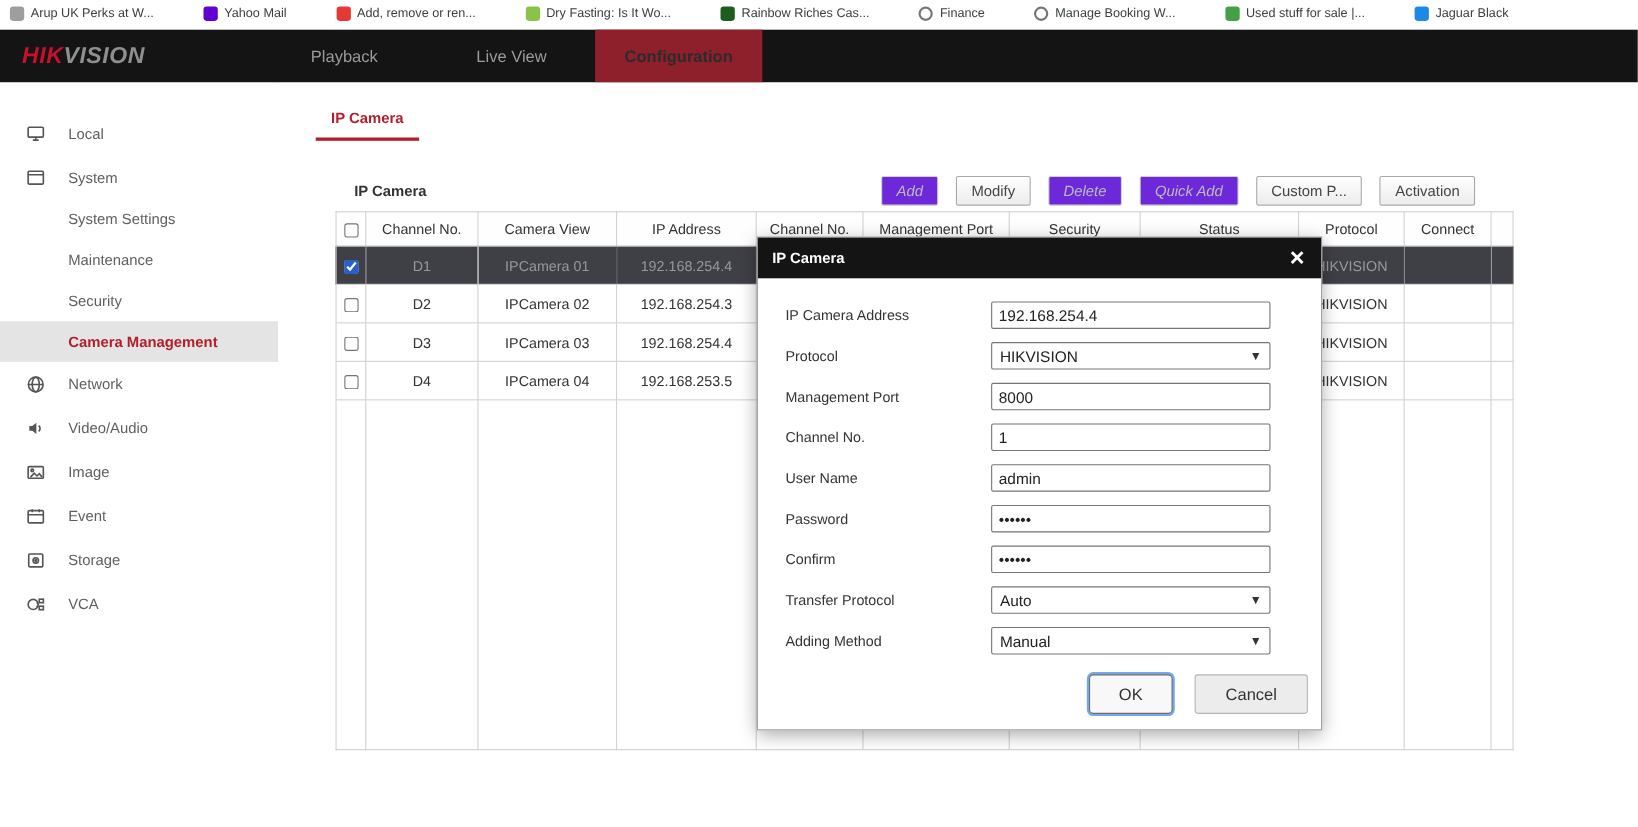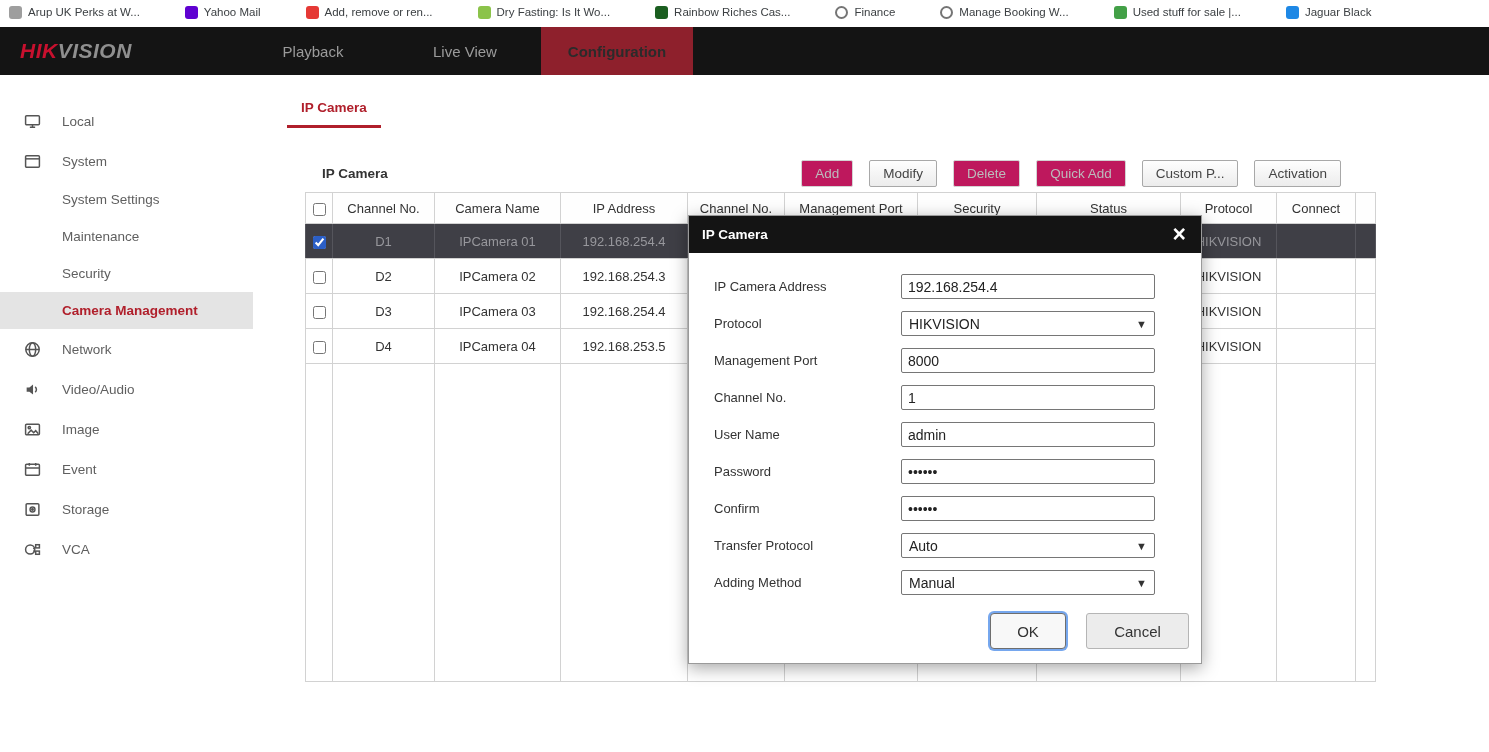--- a/index.html
+++ b/index.html
@@ -35,21 +35,21 @@
   .sicon svg { stroke:#555; fill:none; stroke-width:1.4; }
 
   
   .main { position:absolute; left:253px; top:75px; right:0; bottom:0; background:#fff; }
   .page-tab { position:absolute; left:34px; top:18px; padding:7px 14px 10px; font-weight:bold; font-size:13.5px; color:#b01f2b; border-bottom:3px solid #b01f2b; cursor:pointer; }
   .panel { position:absolute; left:52px; top:80px; width:1070px; }
   .panel-head { height:37px; display:flex; align-items:center; }
   .panel-title { font-weight:bold; font-size:13.5px; color:#333; margin-left:17px; white-space:nowrap; }
   .toolbar { margin-left:auto; display:flex; gap:16px; margin-right:34px; }
   .btn { height:27px; padding:0 13px; font-size:13.5px; color:#444; background:linear-gradient(#fefefe,#ececec); border:1px solid #a8a8a8; border-radius:2px; cursor:pointer; font-family:inherit; }
-  .btn.disabled { color:#bcbcbc; border-color:#d3d3d3; background:#be185d; cursor:default; }
+  .btn.disabled { color:#bcbcbc; border-color:#d3d3d3; background:#6d28d9; cursor:default;font-style:italic; }
 
   
   table { border-collapse:collapse; table-layout:fixed; width:1070px; }
   th, td { border:1px solid #d2d2d2; font-size:13px; color:#333; text-align:center; overflow:hidden; white-space:nowrap; padding:0; }
   th { height:31px; font-weight:normal; background:#fefefe; }
   td { height:35px; background:#fff; }
   tr.selected td { background:#3f3f46; color:#97979c; border-left-color:#55555c; border-right-color:#55555c; }
   tr.filler td { height:318px; }
   input[type=checkbox] { width:13px; height:13px; accent-color:#2b5fc7; margin:0; vertical-align:middle; }
 
@@ -239,21 +239,21 @@
             <col style="width:119px">
             <col style="width:144px">
             <col style="width:96px">
             <col style="width:79px">
             <col style="width:20px">
         </colgroup>
         <thead>
           <tr>
             <th><input type="checkbox" style=""></th>
             <th>Channel No.</th>
-            <th>Camera Name</th>
+            <th>Camera View</th>
             <th>IP Address</th>
             <th>Channel No.</th>
             <th>Management Port</th>
             <th>Security</th>
             <th>Status</th>
             <th>Protocol</th>
             <th>Connect</th>
             <th></th>
           </tr>
         </thead>

